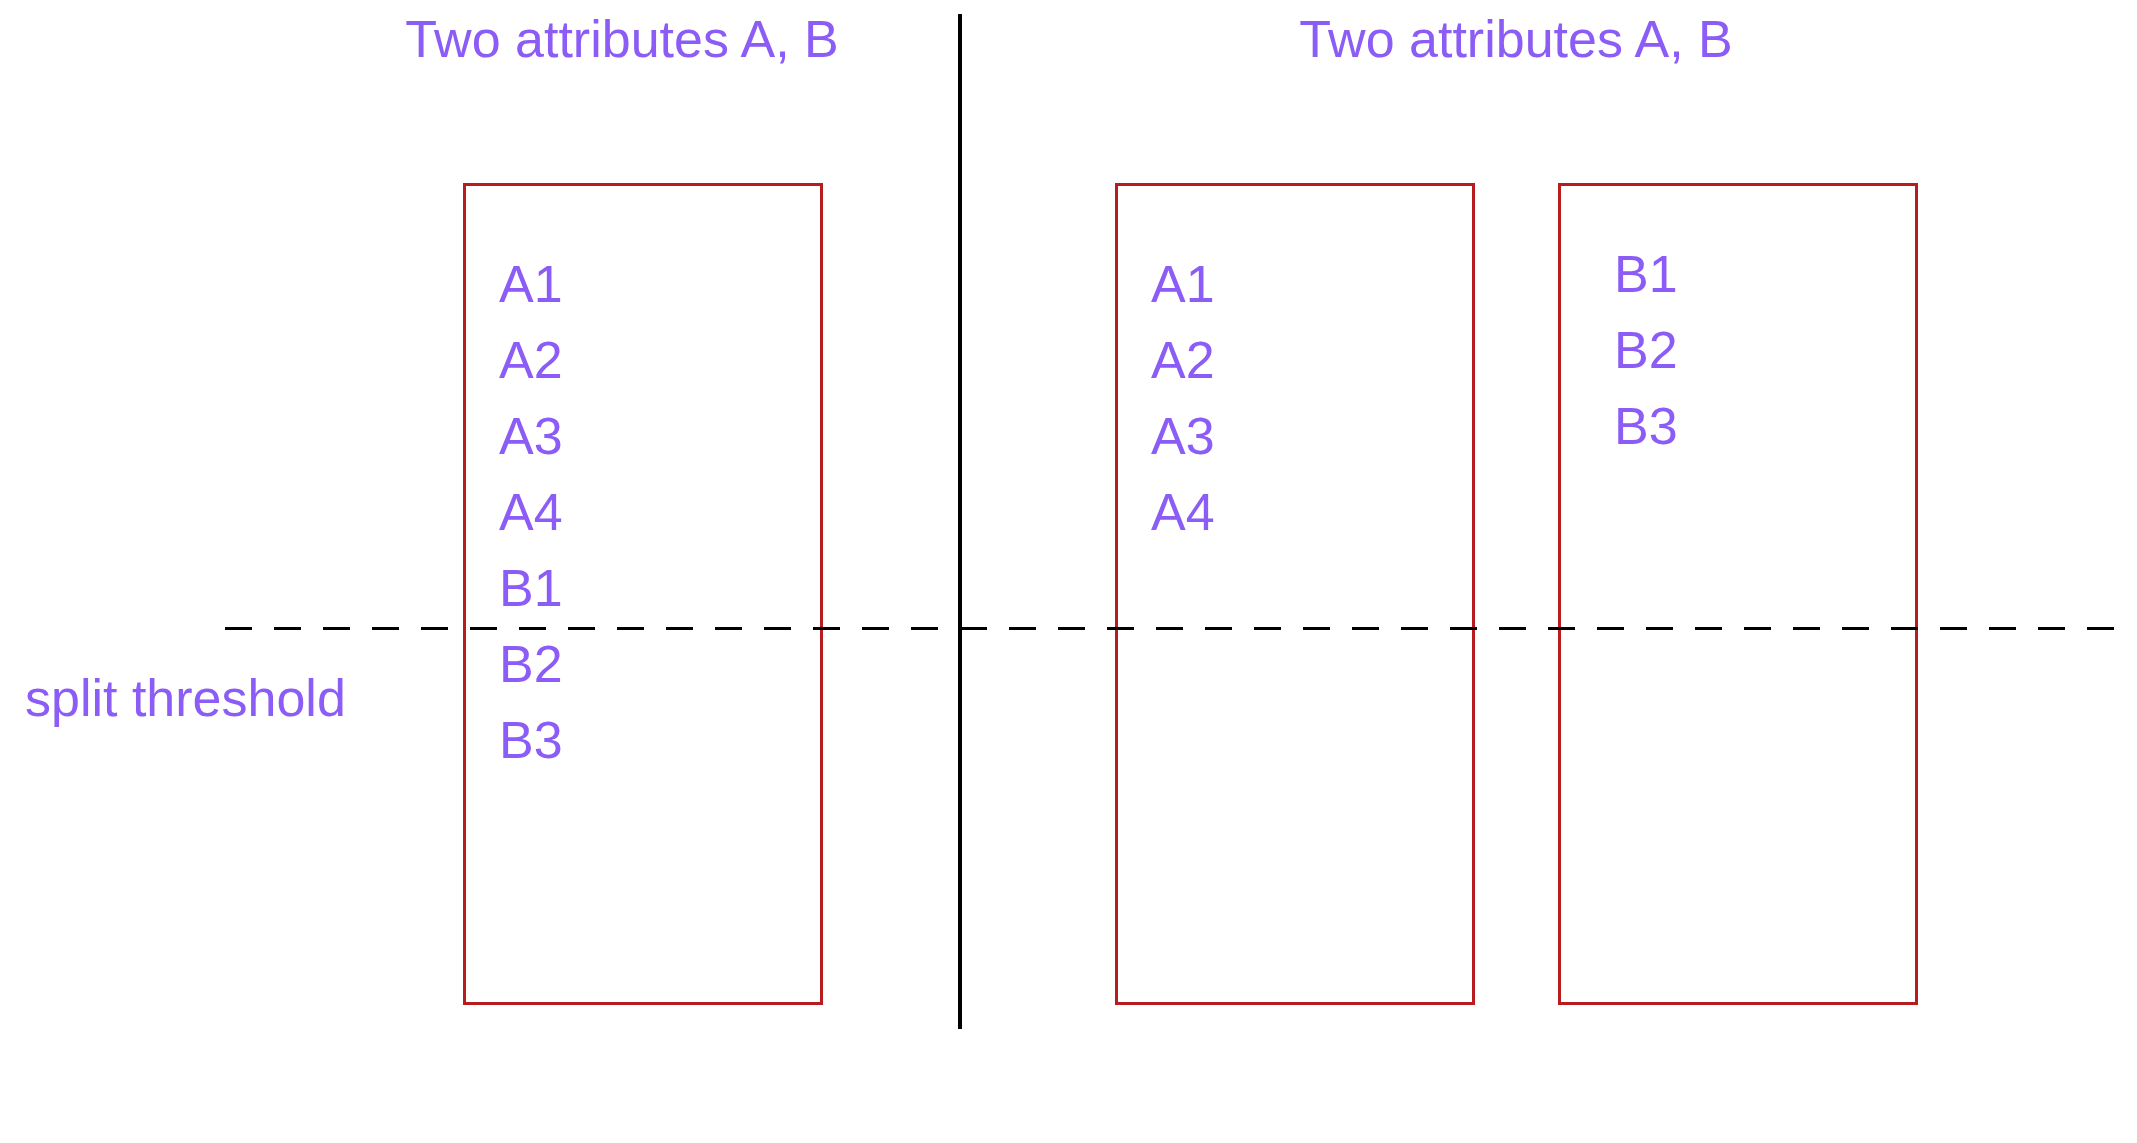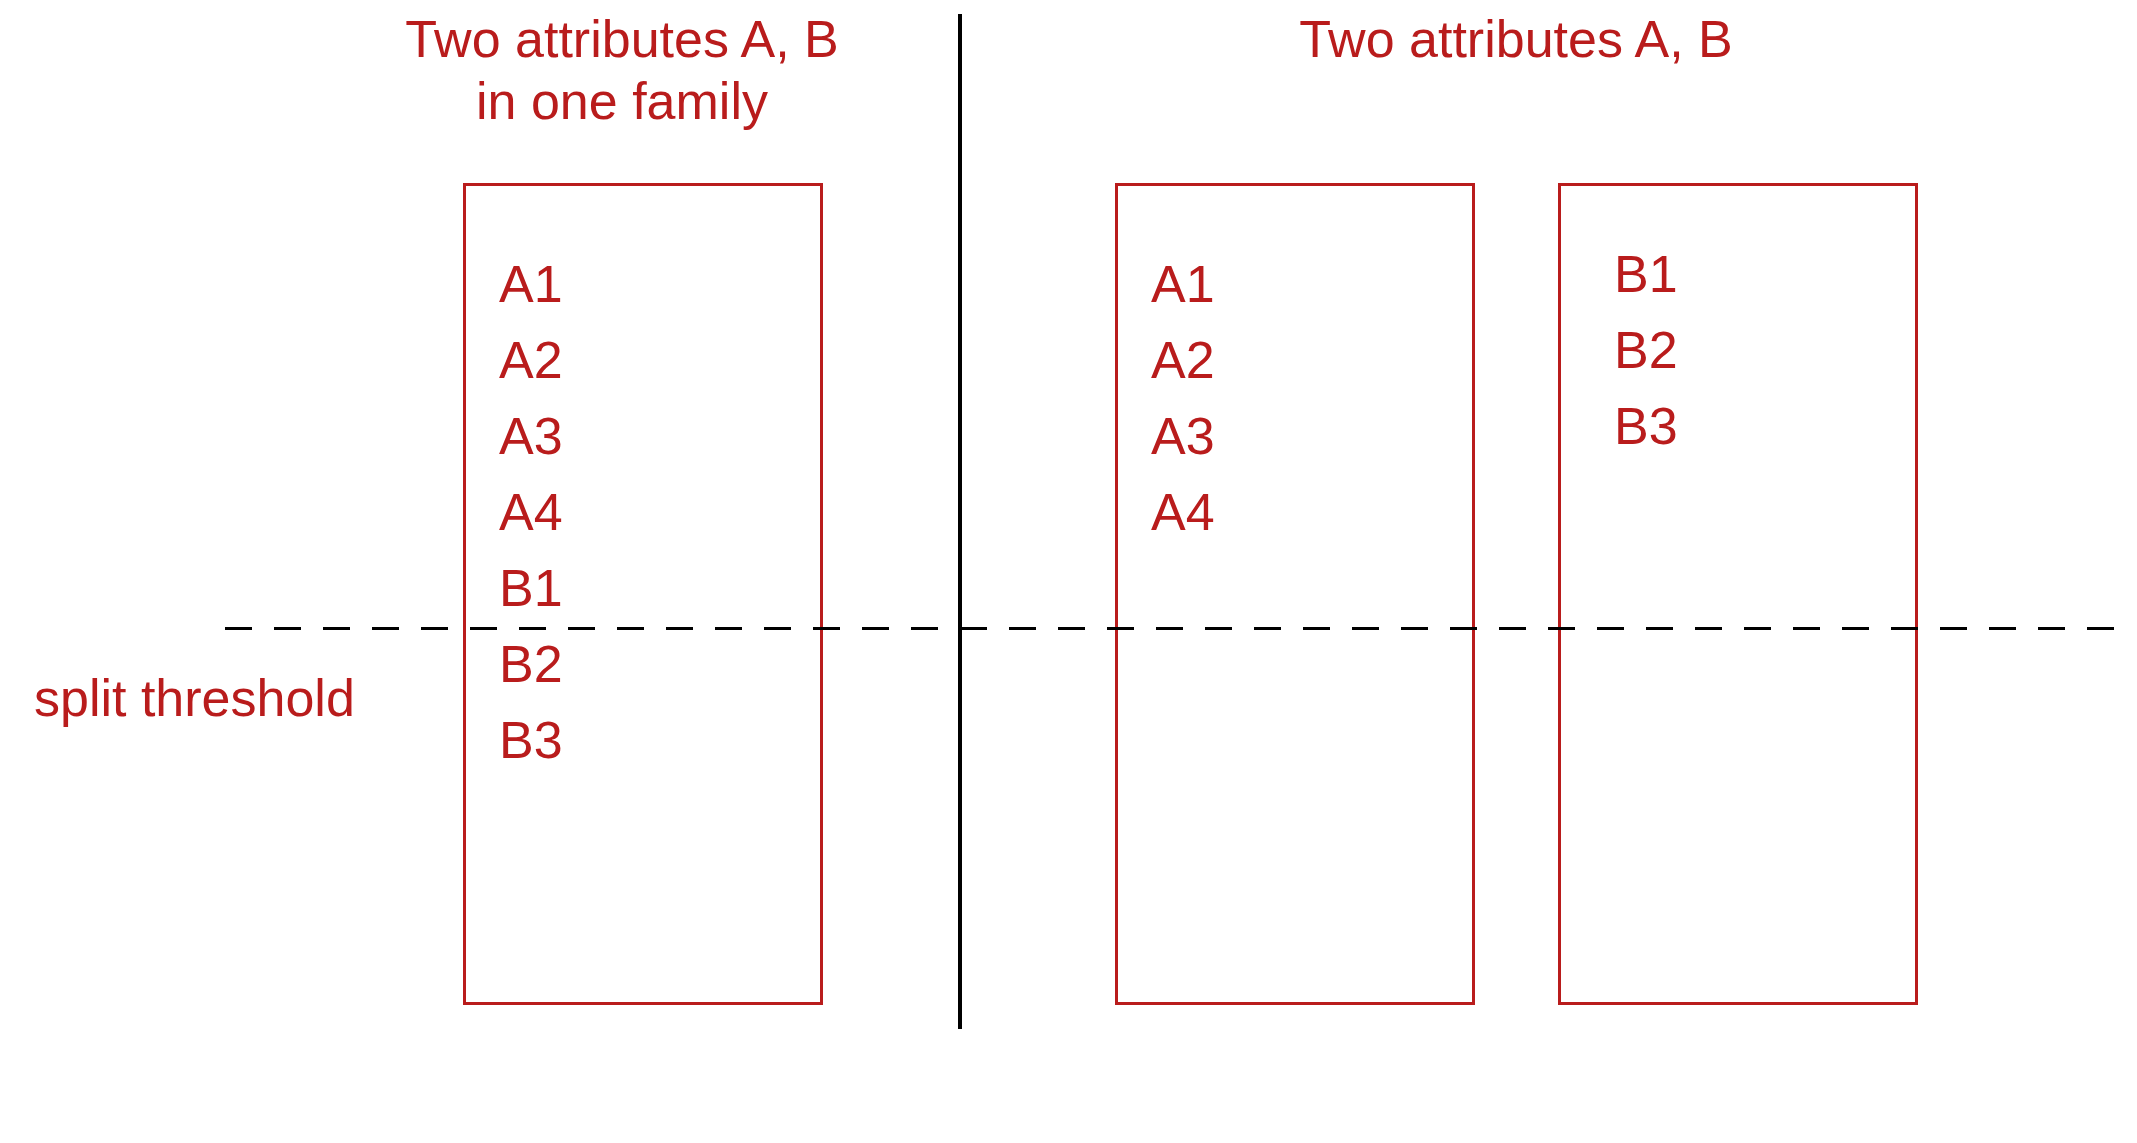--- a/index.html
+++ b/index.html
@@ -6,21 +6,21 @@
     margin: 0;
     padding: 0;
     background: #ffffff;
   }
   #canvas {
     position: relative;
     width: 2137px;
     height: 1029px;
     background: #ffffff;
     font-family: "Liberation Sans", sans-serif;
-    color: #b91c1c;
+    color: #8b5cf6;
     overflow: hidden;
   }
   .title {
     position: absolute;
     top: 8px;
     width: 700px;
     font-size: 52px;
     line-height: 62px;
     text-align: center;
     white-space: nowrap;
@@ -62,35 +62,34 @@
     top: 627px;
     width: 1895px;
     height: 3px;
     background: repeating-linear-gradient(90deg,
       #000000 0px, #000000 27px,
       transparent 27px, transparent 49px);
     z-index: 3;
   }
   .threshold-label {
     position: absolute;
-    left: 34px;
+    left: 25px;
     top: 668px;
     font-size: 52px;
     white-space: nowrap;
     z-index: 3;
   }
 </style>
 </head>
 <body>
 
 <div id="canvas">
 
   <div class="title left-title">
     <div>Two attributes A, B</div>
-    <div>in one family</div>
   </div>
   <div class="title right-title">
     <div>Two attributes A, B</div>
   </div>
 
   <div class="v-divider"></div>
 
   <div class="attr-box" id="box-one-family">
     <div class="cell">A1</div>
     <div class="cell">A2</div>

